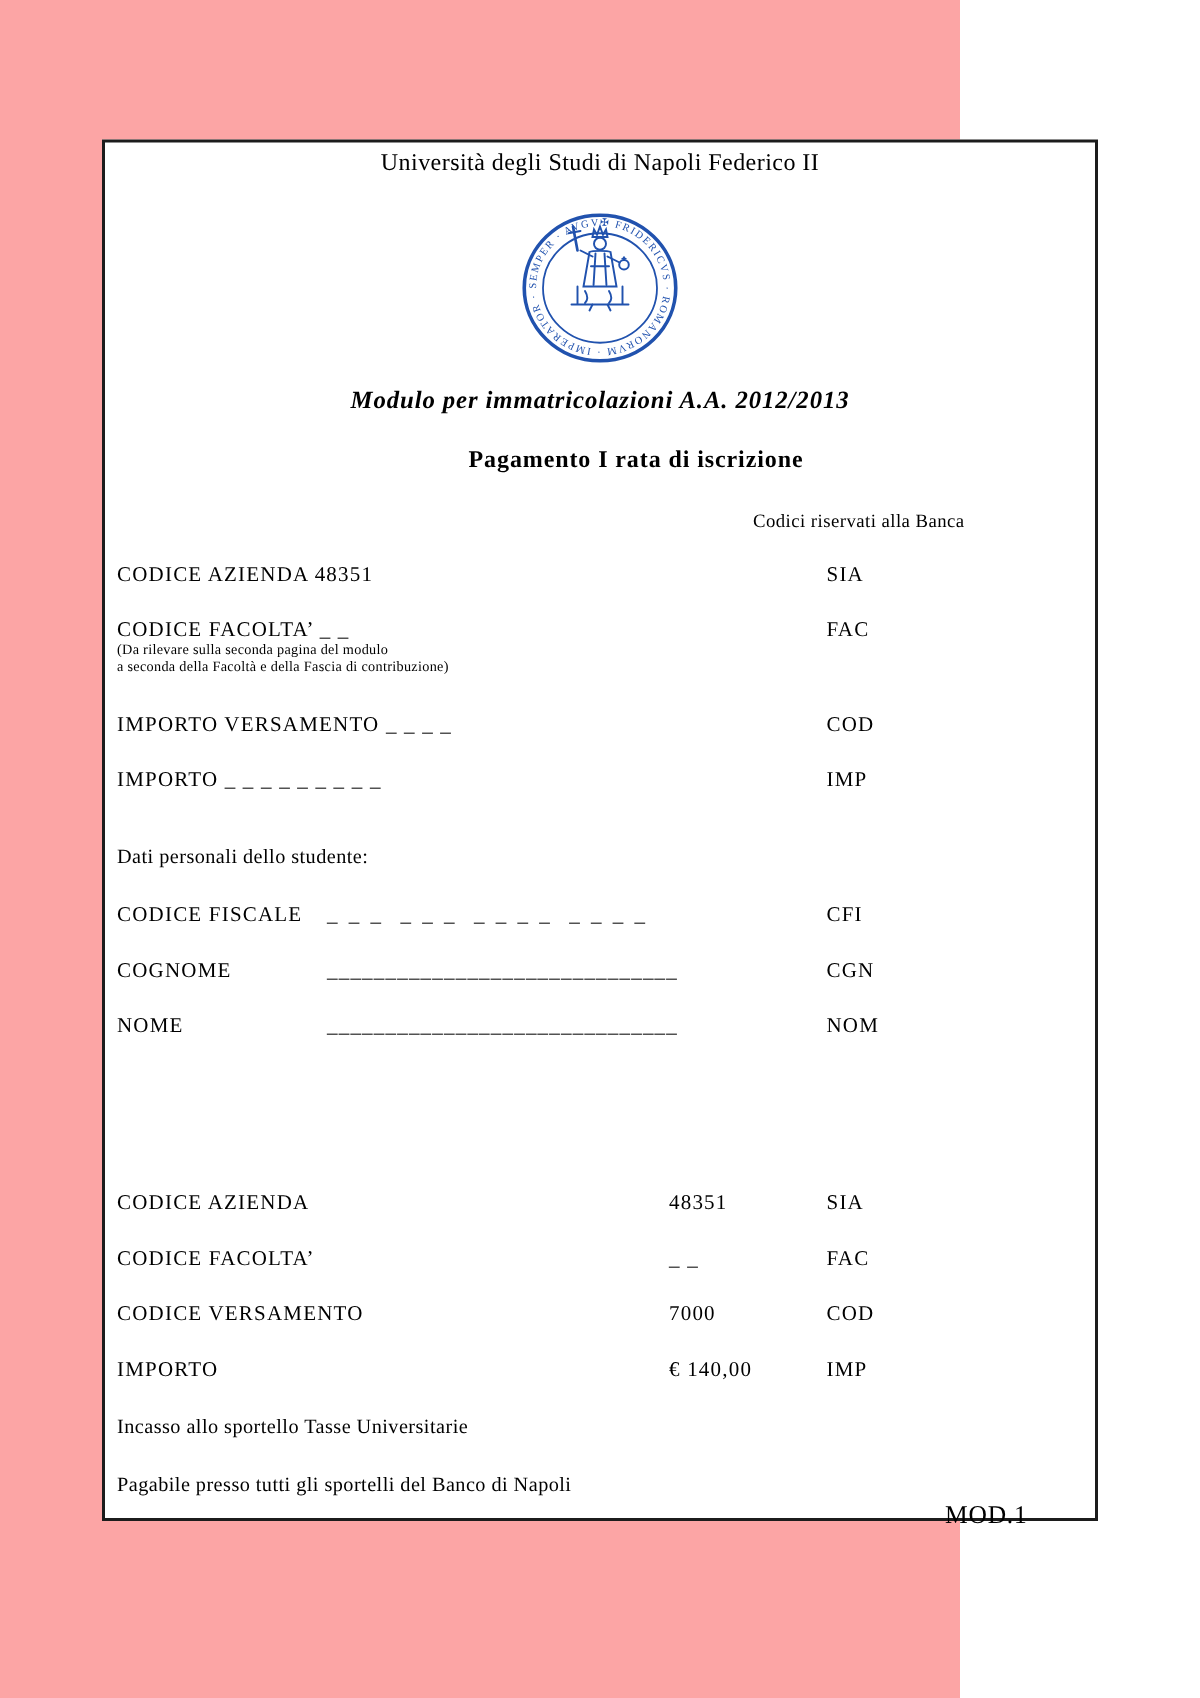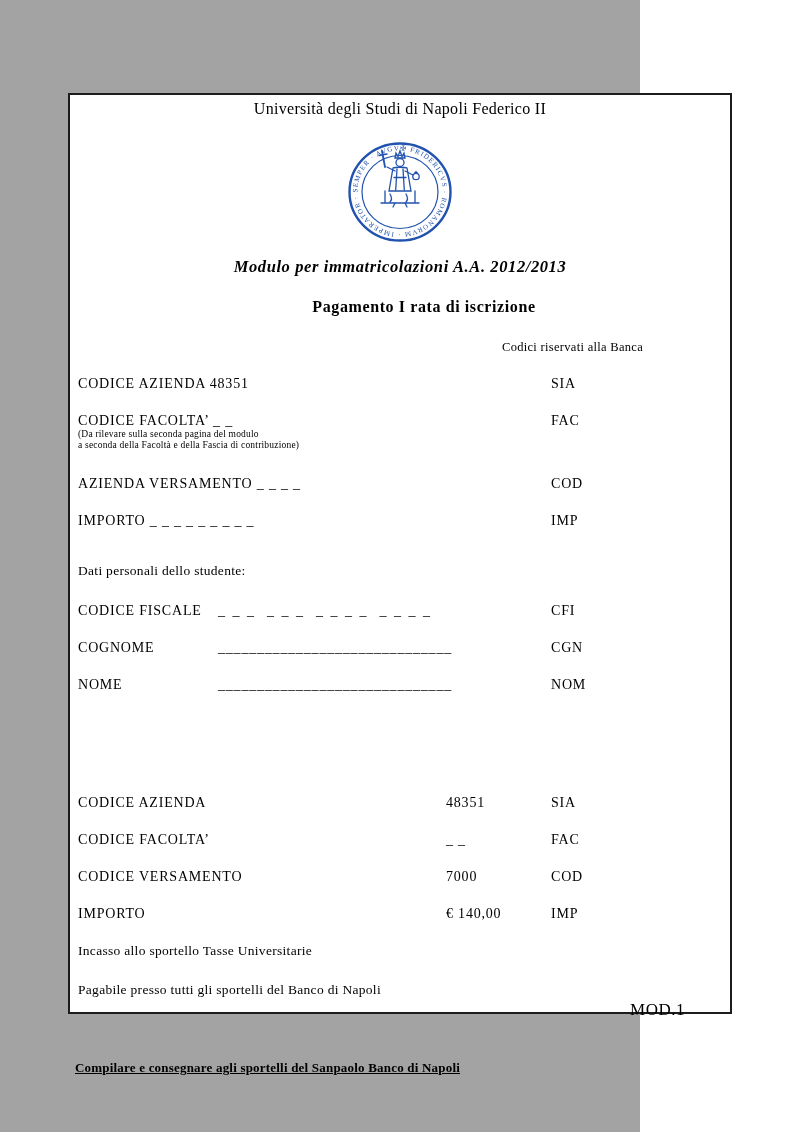--- a/index.html
+++ b/index.html
@@ -1,21 +1,21 @@
 <!DOCTYPE html>
 <html><head>
 <meta charset="utf-8">
 <style>
   html,body { margin:0; padding:0; background:#ffffff; }
   body {
     width:800px; height:1132px; position:relative;
     font-family:"Liberation Serif", serif; color:#000;
     -webkit-font-smoothing:antialiased;
   }
-  .page { position:absolute; left:0; top:0; width:640px; height:1132px; background:#a3a3a3; }
+  .page { position:absolute; left:0; top:0; width:640px; height:1132px; background:#fca5a5; }
   .form-box {
     position:absolute; left:68px; top:93px; width:660px; height:917px;
     border:2px solid #1c1c1c; background:#fff;
   }
   .centered { position:absolute; left:0; width:100%; text-align:center; }
   .uni-title { top:5px; font-size:16px; letter-spacing:0.3px; }
   .seal-wrap { top:46px; line-height:0; }
   .h-modulo { top:162px; font-size:16.5px; font-weight:bold; letter-spacing:0.6px;font-style:italic; }
   .h-rata   { top:203px; font-size:16px;  font-weight:bold; letter-spacing:0.6px;margin-left:24px; }
   .bank-note { position:absolute; left:432px; top:245px; font-size:12.5px; letter-spacing:0.3px; }
@@ -94,21 +94,21 @@
     </div>
     <div class="frow" style="top:318px">
       <span class="lbl">CODICE FACOLTA’ _ _</span>
       <span class="code">FAC</span>
     </div>
     <div class="facolta-note">
       <div>(Da rilevare sulla seconda pagina del modulo</div>
       <div>a seconda della Facoltà e della Fascia di contribuzione)</div>
     </div>
     <div class="frow" style="top:381px">
-      <span class="lbl">AZIENDA VERSAMENTO _ _ _ _</span>
+      <span class="lbl">IMPORTO VERSAMENTO _ _ _ _</span>
       <span class="code">COD</span>
     </div>
     <div class="frow" style="top:418px">
       <span class="lbl">IMPORTO _ _ _ _ _ _ _ _ _</span>
       <span class="code">IMP</span>
     </div>
 
     <div class="dati-heading">Dati personali dello studente:</div>
 
     <div class="frow" style="top:508px">
@@ -149,14 +149,13 @@
       <span class="lbl">IMPORTO</span>
       <span class="val">€ 140,00</span>
       <span class="code">IMP</span>
     </div>
 
     <div class="note-line incasso">Incasso allo sportello Tasse Universitarie</div>
     <div class="note-line pagabile">Pagabile presso tutti gli sportelli del Banco di Napoli</div>
     <div class="mod-label">MOD.1</div>
   </div>
 
-  <div class="footer-instruction">Compilare e consegnare agli sportelli del Sanpaolo Banco di Napoli</div>
 </div>
 
 </body></html>

